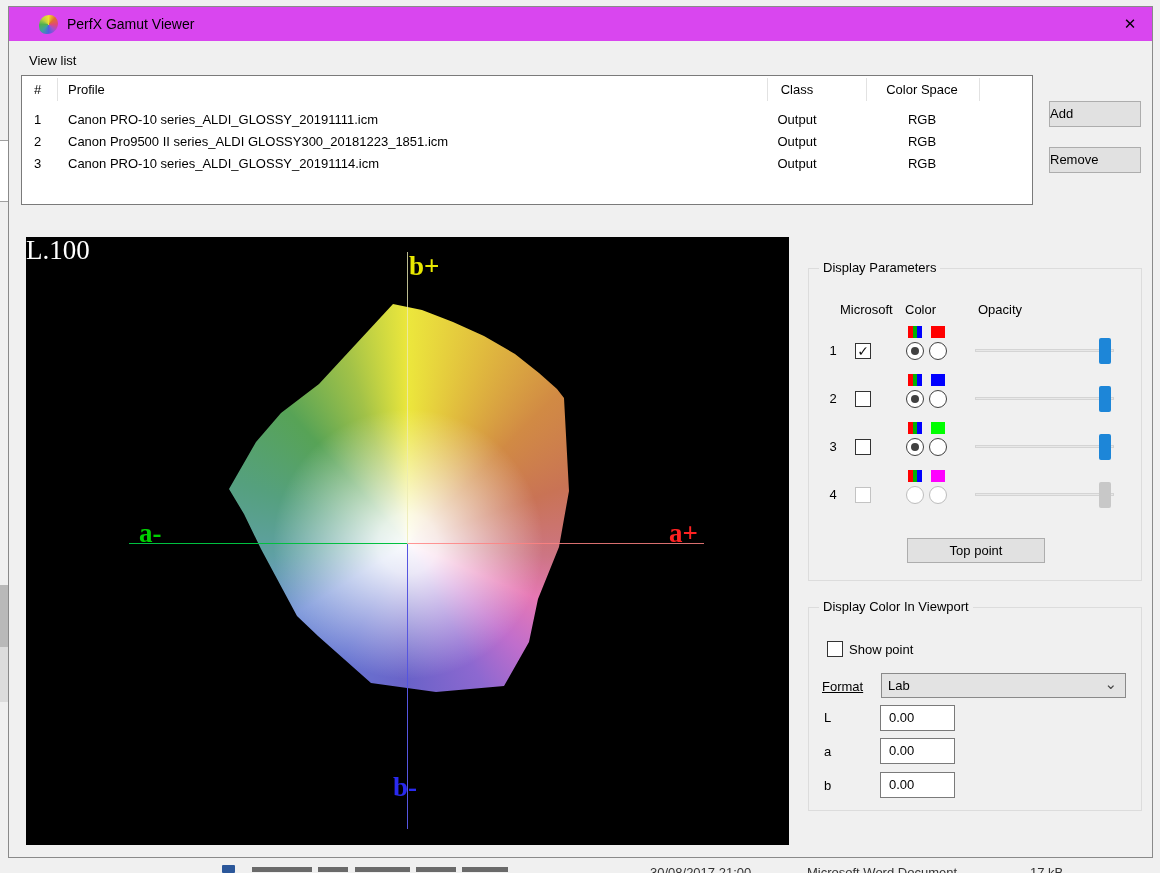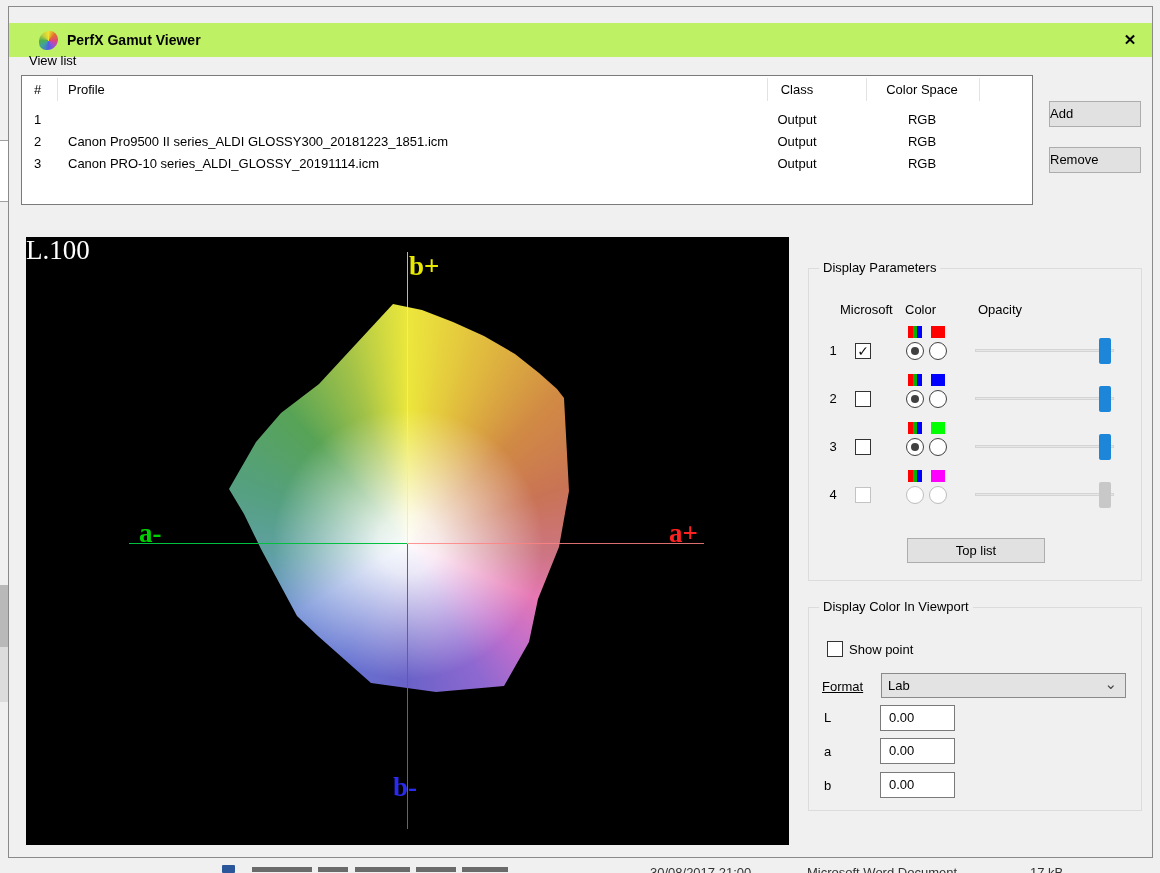--- a/index.html
+++ b/index.html
@@ -17,21 +17,21 @@
   #bg-right { left:1153px; top:0; width:7px; height:873px; background:#f0f0f0; }
   #bg-bottom { left:0; top:858px; width:1160px; height:15px; background:#f0f0f0; overflow:hidden; }
   #bg-bottom .clip { position:absolute; top:0; height:15px; overflow:hidden; }
   #bg-bottom .clip span { display:inline-block; margin-top:7px; font-size:13px; color:#333; white-space:nowrap; }
   #bg-bottom .smudge { position:absolute; top:9px; height:5px; background:#6a6a6a; }
   #bg-bottom .fileicon { position:absolute; left:222px; top:7px; width:13px; height:8px; background:#2b579a; border-radius:1px; }
 
   
   #dialog { left:8px; top:6px; width:1145px; height:852px; background:#f0f0f0;
     border:1px solid #8a8a8a; }
-  #titlebar { left:0; top:16px; width:1143px; height:34px; background:#bef264;font-weight:bold; }
+  #titlebar { left:0; top:0; width:1143px; height:34px; background:#d946ef; }
   #title-icon { left:30px; top:8px; width:19px; height:19px; border-radius:55% 45% 60% 40%;
     background:conic-gradient(from 0deg, #f0e030, #e07030, #e04878, #a050d0, #5060e0, #40a0a0, #50b050, #c0d040, #f0e030); }
   #title-text { left:58px; top:0; height:34px; line-height:34px; font-size:14px; color:#000; }
   #close-btn { left:1104px; top:4px; width:34px; height:26px; text-align:center; line-height:26px;
     font-size:15px; color:#000; cursor:pointer; }
 
   #view-list-label { left:20px; top:46px; font-size:13px; }
 
   
   #listbox { left:12px; top:68px; width:1012px; height:130px; background:#fff; border:1px solid #7a7a7a; font-size:13px; }
@@ -146,20 +146,21 @@
     <div class="hdr-cell" style="left:46px">Profile</div>
     <div class="hdr-cell" style="left:725px;width:100px;text-align:center">Class</div>
     <div class="hdr-cell" style="left:830px;width:140px;text-align:center">Color Space</div>
     <div class="col-div" style="left:35px"></div>
     <div class="col-div" style="left:745px"></div>
     <div class="col-div" style="left:844px"></div>
     <div class="col-div" style="left:957px"></div>
 
     <div class="lrow" style="top:33px">
       <span class="c-num">1</span>
+      <span class="c-profile">Canon PRO-10 series_ALDI_GLOSSY_20191111.icm</span>
       <span class="c-class">Output</span>
       <span class="c-space">RGB</span>
     </div>
     <div class="lrow" style="top:55px">
       <span class="c-num">2</span>
       <span class="c-profile">Canon Pro9500 II series_ALDI GLOSSY300_20181223_1851.icm</span>
       <span class="c-class">Output</span>
       <span class="c-space">RGB</span>
     </div>
     <div class="lrow" style="top:77px">
@@ -221,21 +222,21 @@
 
     <div class="dp-num" style="left:17px;top:218px">4</div>
     <div class="cbx disabled" style="left:46px;top:218px"></div>
     <div class="swatch multi" style="left:99px;top:201px"></div>
     <div class="swatch" style="left:122px;top:201px;background:#ff00ff"></div>
     <div class="radio disabled" style="left:97px;top:217px"></div>
     <div class="radio disabled" style="left:120px;top:217px"></div>
     <div class="slider-track" style="left:166px;top:224px"></div>
     <div class="slider-handle disabled" style="left:290px;top:213px"></div>
 
-    <div id="topview-btn">Top list</div>
+    <div id="topview-btn">Top point</div>
   </div>
 
   <div id="dcv-group" class="groupbox">
     <div class="group-title">Display Color In Viewport</div>
     <div id="showpoint-cbx" class="cbx"></div>
     <div id="showpoint-label">Show point</div>
     <div id="format-label">Format</div>
     <div id="format-combo">
       <span>Lab</span>
       <span id="format-chevron">⌄</span>

